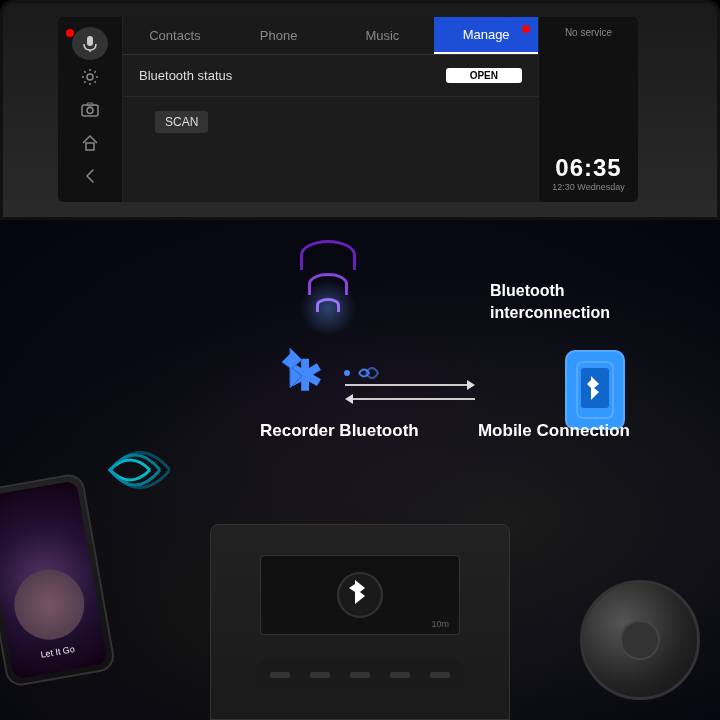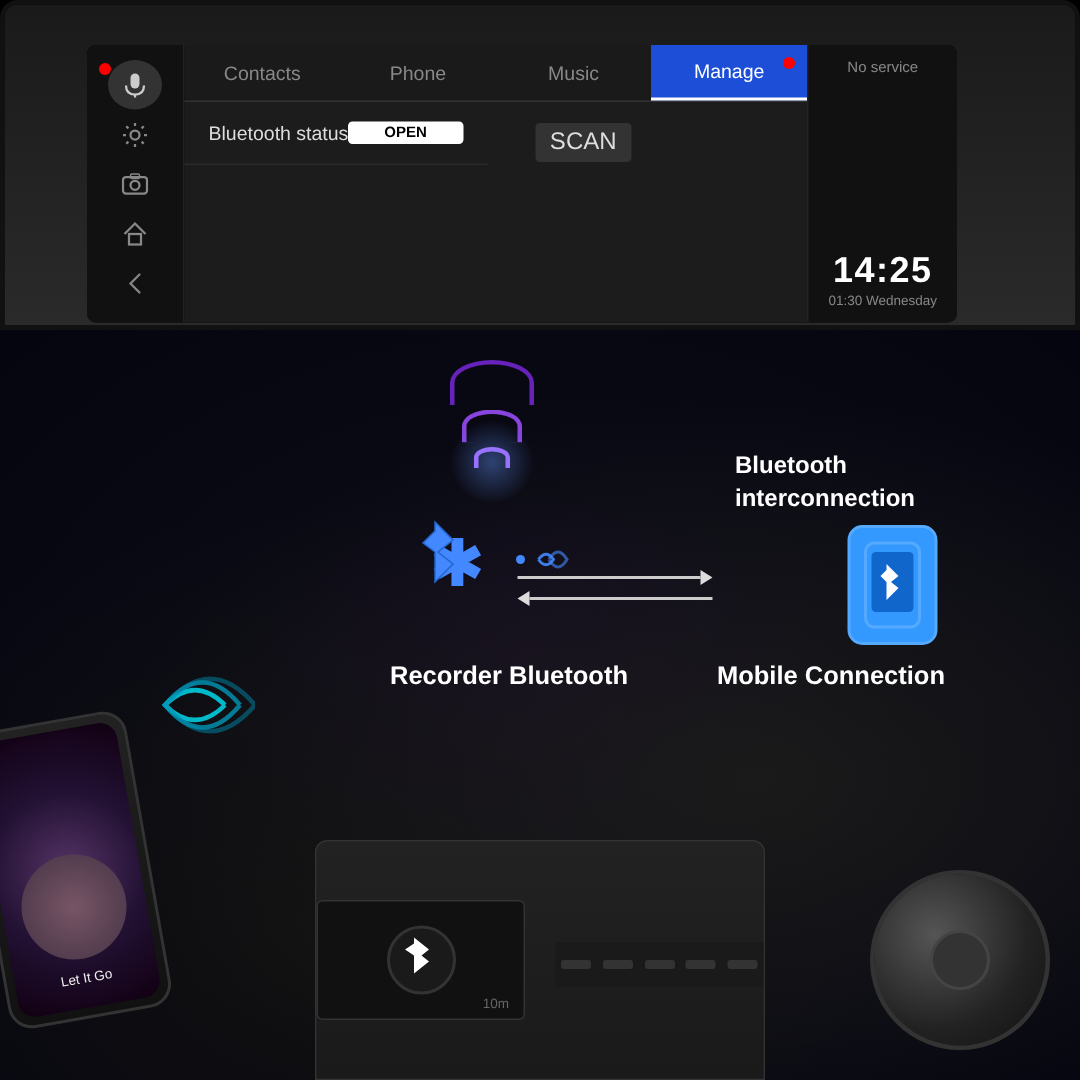--- a/index.html
+++ b/index.html
@@ -17,21 +17,21 @@
       height: 220px;
       background: linear-gradient(180deg, #1a1a1a 0%, #2a2a2a 100%);
       position: relative;
       border-radius: 12px 12px 0 0;
       overflow: hidden;
       border: 3px solid #111;
     }
 
     .dashboard-screen {
       position: absolute;
-      top: 27px;
+      top: 14px;
       left: 55px;
       width: 580px;
       height: 185px;
       background: #000;
       border-radius: 6px;
       overflow: hidden;
       display: flex;
     }
 
     
@@ -113,20 +113,21 @@
       position: absolute;
       left: 8px;
       top: 12px;
     }
 
     
     .menu-area {
       flex: 1;
       background: #1c1c1c;
       display: flex;
+      flex-direction: column;
     }
 
     .menu-item {
       display: flex;
       align-items: center;
       justify-content: space-between;
       padding: 10px 16px;
       border-bottom: 1px solid #2a2a2a;
       height: 42px;
     }
@@ -157,21 +158,21 @@
     }
 
     .chevron {
       color: #888;
       font-size: 14px;
     }
 
     .scan-button {
       background: #333;
       color: #ddd;
-      font-size: 16px;
+      font-size: 12px;
       padding: 4px 10px;
       border-radius: 3px;
       display: inline-block;
       margin: 8px 16px;
     }
 
     
     .right-status {
       width: 100px;
       background: #111;
@@ -268,21 +269,20 @@
       top: 200px;
       right: 90px;
       text-align: center;
     }
 
     .label-text-large {
       color: #fff;
       font-size: 18px;
       font-weight: bold;
       line-height: 1.3;
-      margin-top: 20px;
     }
 
     .arrow-line {
       height: 2px;
       background: #ddd;
       flex: 1;
     }
 
     .arrow-head-right {
       width: 0; height: 0;
@@ -367,25 +367,25 @@
       text-align: center;
     }
 
     
     .car-stereo {
       position: absolute;
       bottom: 0;
       left: 50%;
       transform: translateX(-50%);
       width: 300px;
-      height: 160px;
+      height: 196px;
       background: linear-gradient(180deg, #222 0%, #1a1a1a 100%);
       border-radius: 8px 8px 0 0;
       display: flex;
-      flex-direction: row;
+      flex-direction: column;
       align-items: center;
       justify-content: center;
       border: 1px solid #333;
       gap: 20px;
     }
 
     .stereo-display {
       width: 200px;
       height: 80px;
       background: #111;
@@ -555,22 +555,22 @@
         </div>
         <div style="padding: 6px 16px;">
           <span class="scan-button">SCAN</span>
         </div>
       </div>
     </div>
 
     <div class="right-status">
       <span class="no-service">No service</span>
       <div class="clock-display">
-        <div class="clock-time">14:25</div>
-        <div class="clock-sub">01:30 Wednesday</div>
+        <div class="clock-time">06:35</div>
+        <div class="clock-sub">12:30 Wednesday</div>
       </div>
     </div>
 
   </div>
 </div>
 
 <div class="bottom-section">
   <div class="car-bg"></div>
 
   <div class="purple-waves-container">

